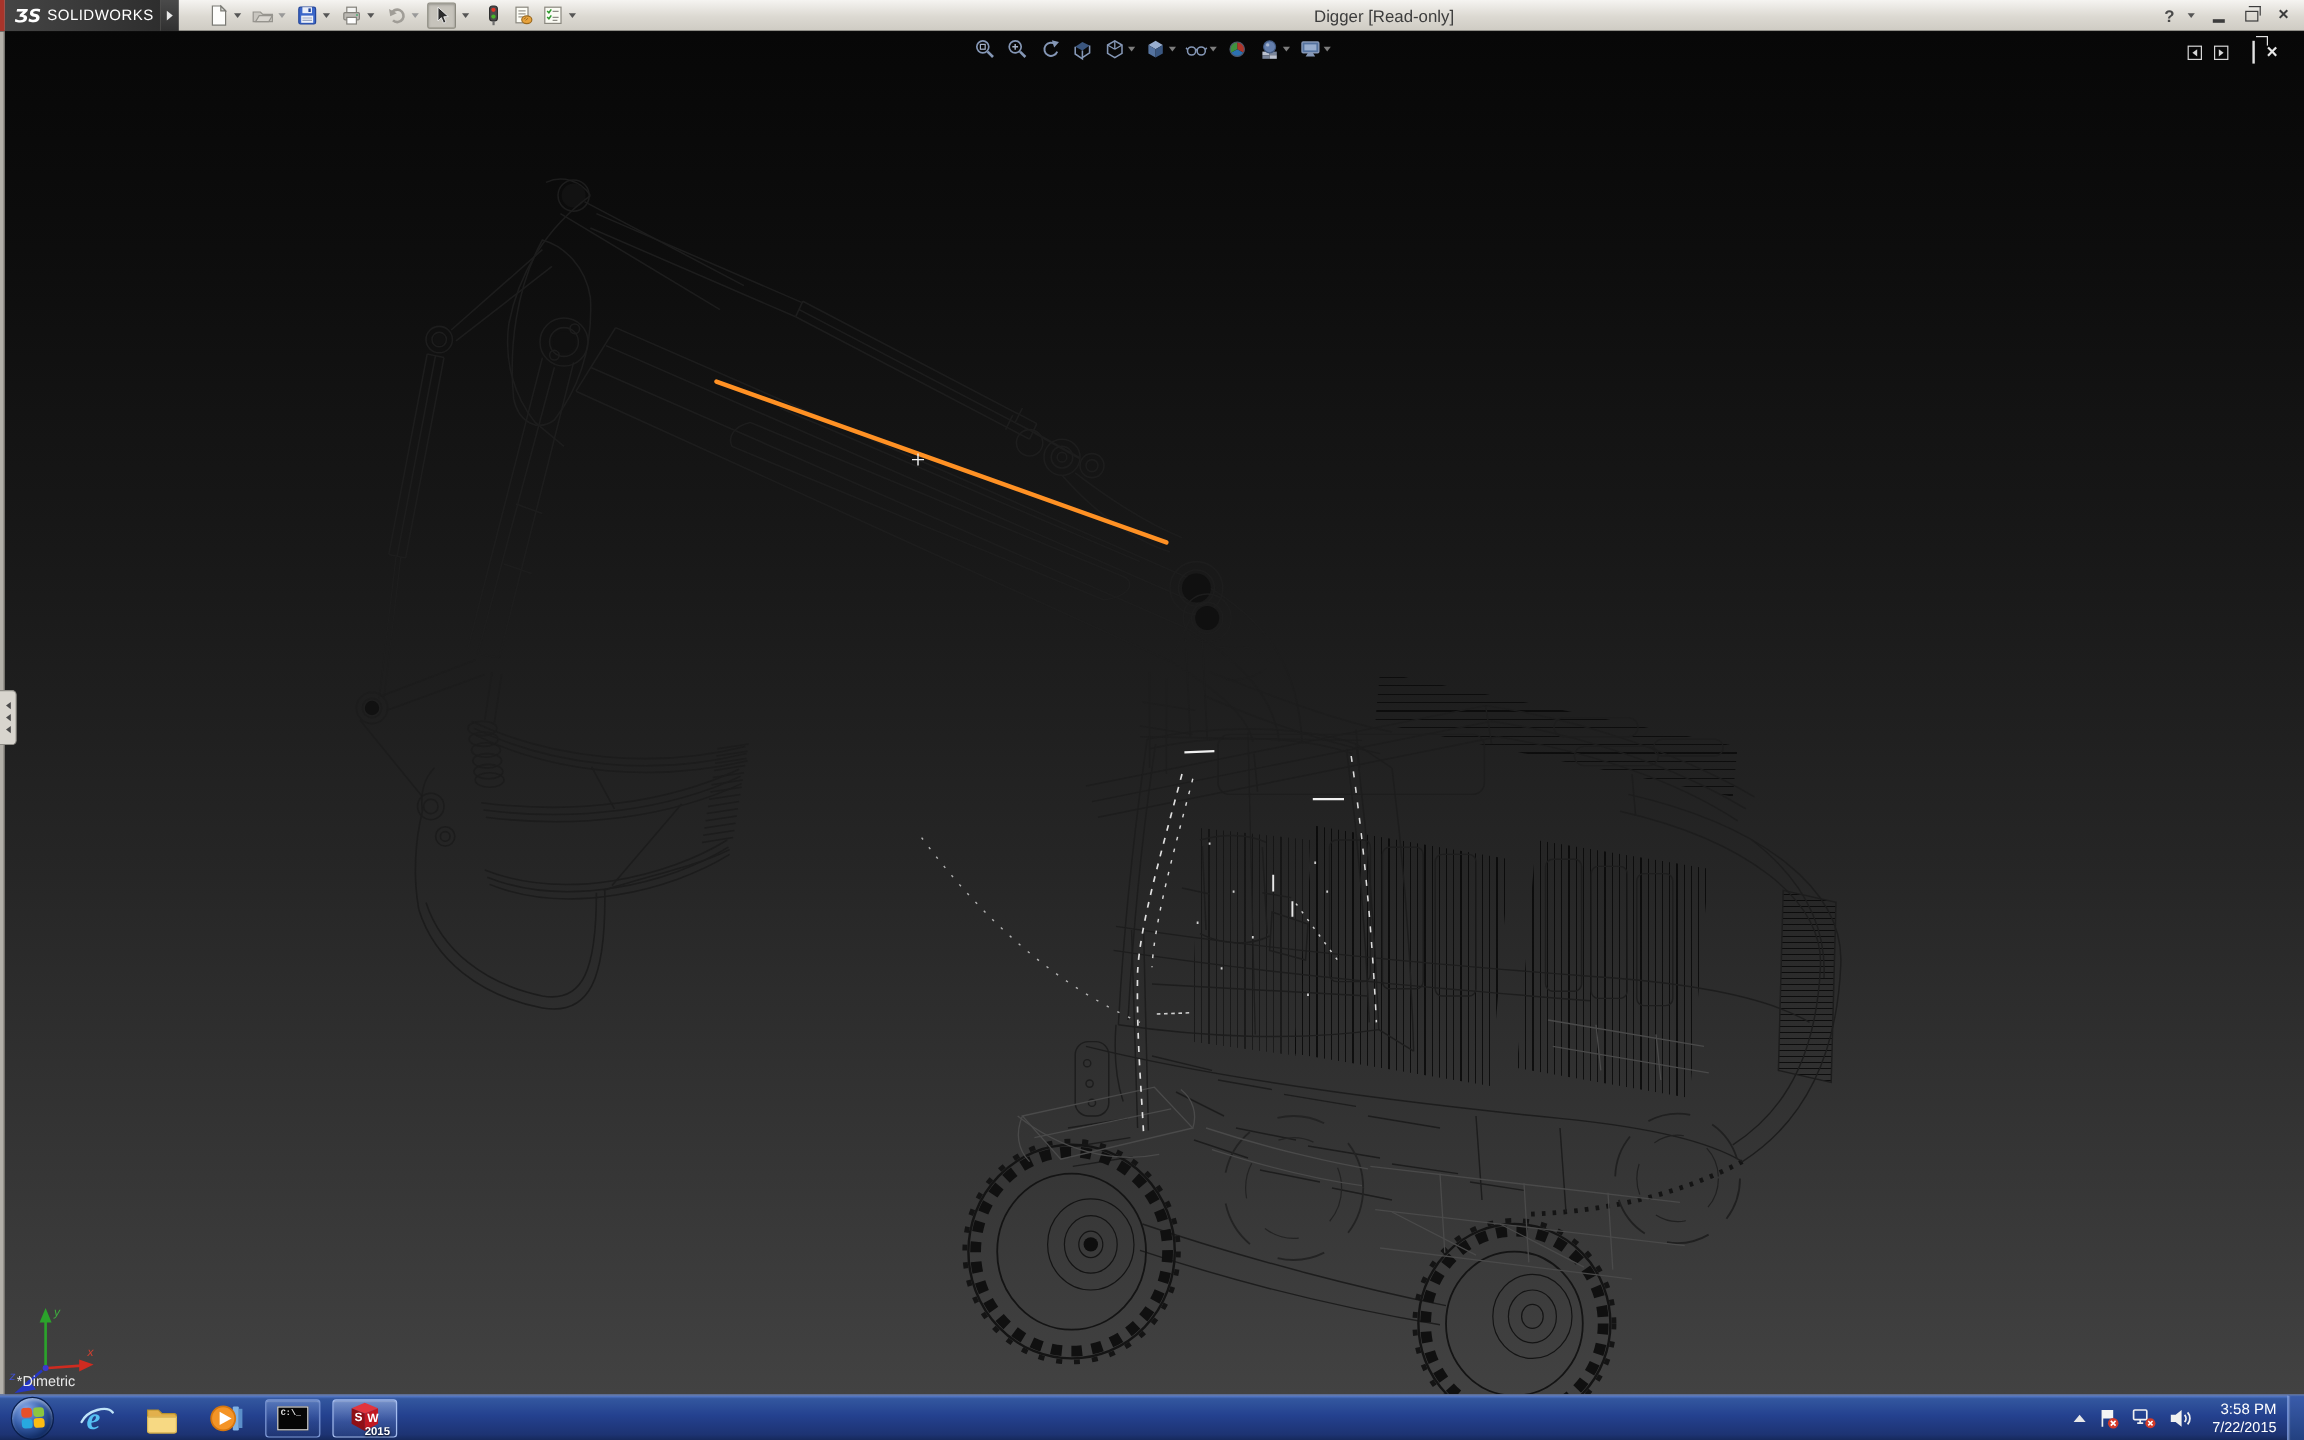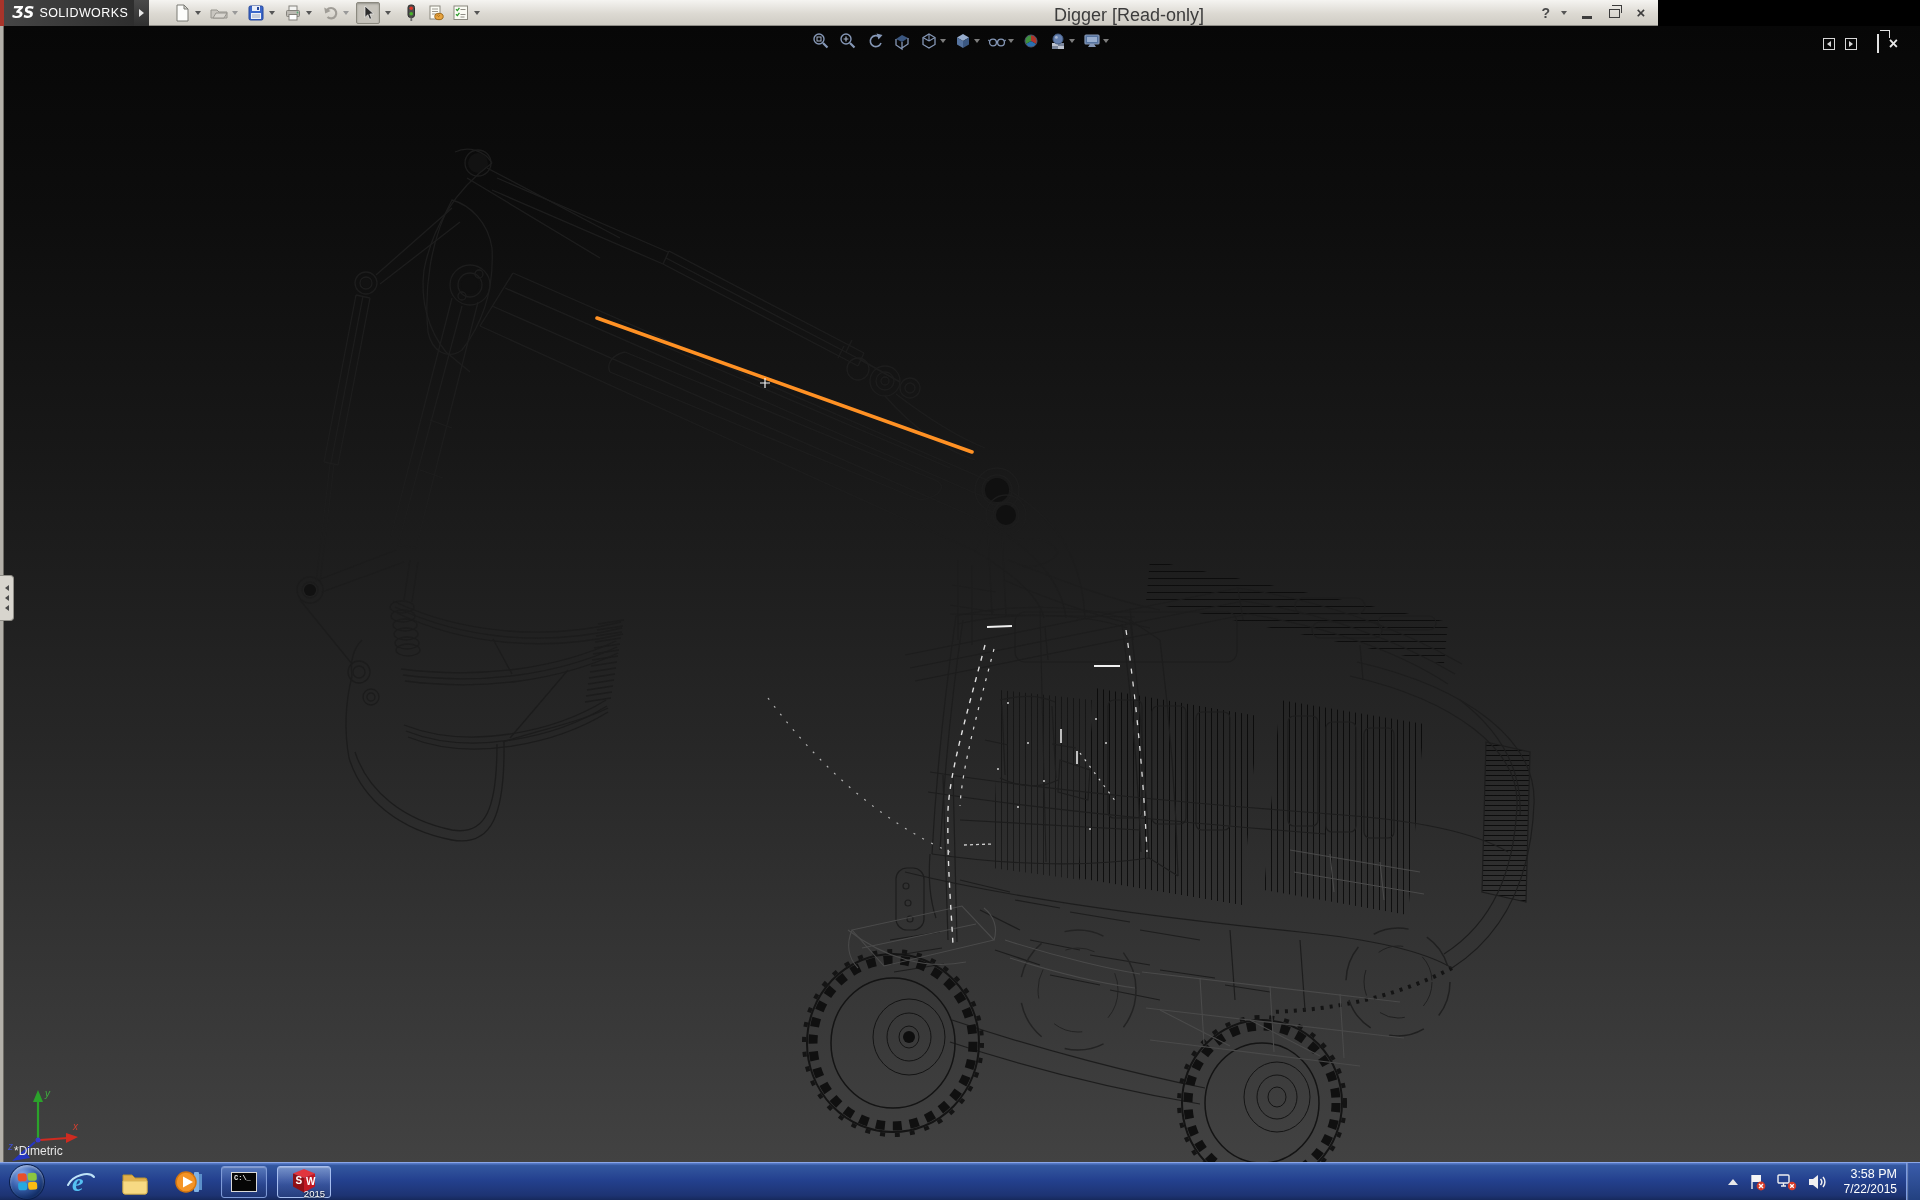--- a/index.html
+++ b/index.html
@@ -1,39 +1,39 @@
 <!DOCTYPE html>
 <html><head>
 <meta charset="utf-8">
 <style>
   * { margin:0; padding:0; box-sizing:border-box; }
   html,body { width:1920px; height:1200px; overflow:hidden; background:#000;
     font-family:"Liberation Sans","DejaVu Sans",sans-serif; }
   .screen { position:relative; width:1920px; height:1200px; }
 
   
-  .titlebar { position:absolute; left:0; top:0; width:1658px; height:26px;
+  .titlebar { position:absolute; left:0; top:0; width:1920px; height:26px;
     background:linear-gradient(#f5f4f1,#dcd9d2 55%,#cfccc4); border-bottom:1px solid #8f8d87;
     display:flex; align-items:center; }
   .red-strip { position:absolute; left:0; top:0; width:4px; height:26px; background:#a8342a; }
   .brand-block { position:relative; margin-left:4px; width:130px; height:26px;
     background:linear-gradient(90deg,#454545,#2e2e2e); color:#fff;
     display:flex; align-items:center; padding-left:8px; gap:5px; }
   .brand-mark { font-family:"DejaVu Sans",sans-serif; font-weight:bold; font-style:italic; font-size:15px; }
   .brand-text { font-weight:normal; font-size:12.5px; letter-spacing:.4px; }
   .brand-flyout { width:15px; height:26px; background:linear-gradient(#4a4a4a,#303030);
     display:flex; align-items:center; justify-content:center; }
   .tri-right { width:0; height:0; border-left:5px solid #e8e8e8; border-top:4px solid transparent; border-bottom:4px solid transparent; }
   .main-toolbar { display:flex; align-items:center; margin-left:22px; gap:3px; }
   .tb-btn { display:flex; align-items:center; gap:2px; padding:1px 2px; border-radius:2px; }
   .tb-btn svg { display:block; }
   .tb-btn.pressed { background:#c6c3bb; border:1px solid #8b897f; box-shadow:inset 0 1px 2px rgba(0,0,0,.25); }
   .caret { width:0; height:0; border-top:4px solid #555; border-left:3.5px solid transparent; border-right:3.5px solid transparent; margin:0 2px; }
   .caret.dim { border-top-color:#999; }
-  .win-title { position:absolute; left:1054px; top:5px; font-size:18px; color:#3c3c3c; }
+  .win-title { position:absolute; left:1095px; top:5px; font-size:14px; color:#3c3c3c; }
   .titlebar-right { position:absolute; right:8px; top:0; height:26px; display:flex; align-items:center; gap:9px; }
   .help-q { font-size:14px; font-weight:bold; color:#4a4a4a; }
   .cap-btn { display:flex; align-items:center; justify-content:center; width:18px; height:16px; color:#3c3c3c; }
   .min-bar { width:10px; height:3px; background:#3c3c3c; margin-top:8px; }
   .restore-sq { position:relative; width:11px; height:9px; border:1.5px solid #3c3c3c; background:transparent; }
   .restore-sq:before { content:""; position:absolute; left:2px; top:-5px; width:9px; height:7px; border:1.5px solid #3c3c3c; border-bottom:none; border-left:none; }
   .close-x { font-size:15px; font-weight:bold; line-height:14px; color:#3c3c3c; }
 
   
   .viewport { position:absolute; left:0; top:26px; width:1920px; height:1136px; overflow:hidden;
@@ -86,21 +86,21 @@
   .taskbtns { display:flex; align-items:center; margin-left:14px; gap:10px; height:38px; }
   .task-ico { display:flex; align-items:center; justify-content:center; width:44px; height:34px; }
   .task-btn { position:relative; display:flex; align-items:center; justify-content:flex-start;
     height:32px; margin-top:0; padding:0 9px; border-radius:3px;
     border:1px solid #7e9ad8; background:linear-gradient(rgba(150,178,235,.38),rgba(70,100,170,.22) 60%,rgba(40,65,130,.25)); box-shadow:inset 0 1px 1px rgba(255,255,255,.3); }
   .task-btn.focused { border-color:#a5bdf0; background:linear-gradient(rgba(185,205,245,.5),rgba(100,130,200,.3) 60%,rgba(60,90,160,.3)); }
   .cmd-box { position:relative; width:26px; height:20px; background:#060606; border:1px solid #dadada; }
   .cmd-text { position:absolute; left:2px; top:1px; font-family:"Liberation Mono","DejaVu Sans Mono",monospace;
     font-size:7px; font-weight:bold; color:#f0f0f0; letter-spacing:0; }
   .sw-wrap { position:relative; width:34px; height:30px; }
-  .sw-badge { position:absolute; right:-4px; bottom:-2px; color:#fff; font-weight:normal; font-size:9.5px;
+  .sw-badge { position:absolute; right:-4px; bottom:-2px; color:#fff; font-weight:bold; font-size:9.5px;
     text-shadow:0 1px 2px #000; letter-spacing:0; }
   .tray { position:absolute; right:23px; top:0; height:38px; display:flex; align-items:center; gap:9px; }
   .tray-arrow { width:0; height:0; border-bottom:6px solid #e8e8e8; border-left:5px solid transparent; border-right:5px solid transparent; }
   .clock { text-align:right; color:#fff; line-height:1.25; margin-left:6px; }
   .clock .t { font-size:12.5px; display:block; }
   .clock .d { font-size:12px; display:block; }
   .show-desktop { position:absolute; right:0; top:0; width:14px; height:38px;
     background:linear-gradient(#3a5cab,#22407f); border-left:1px solid #7d9ce0; box-shadow:inset 1px 0 1px rgba(255,255,255,.3); }
 </style>
 </head>

